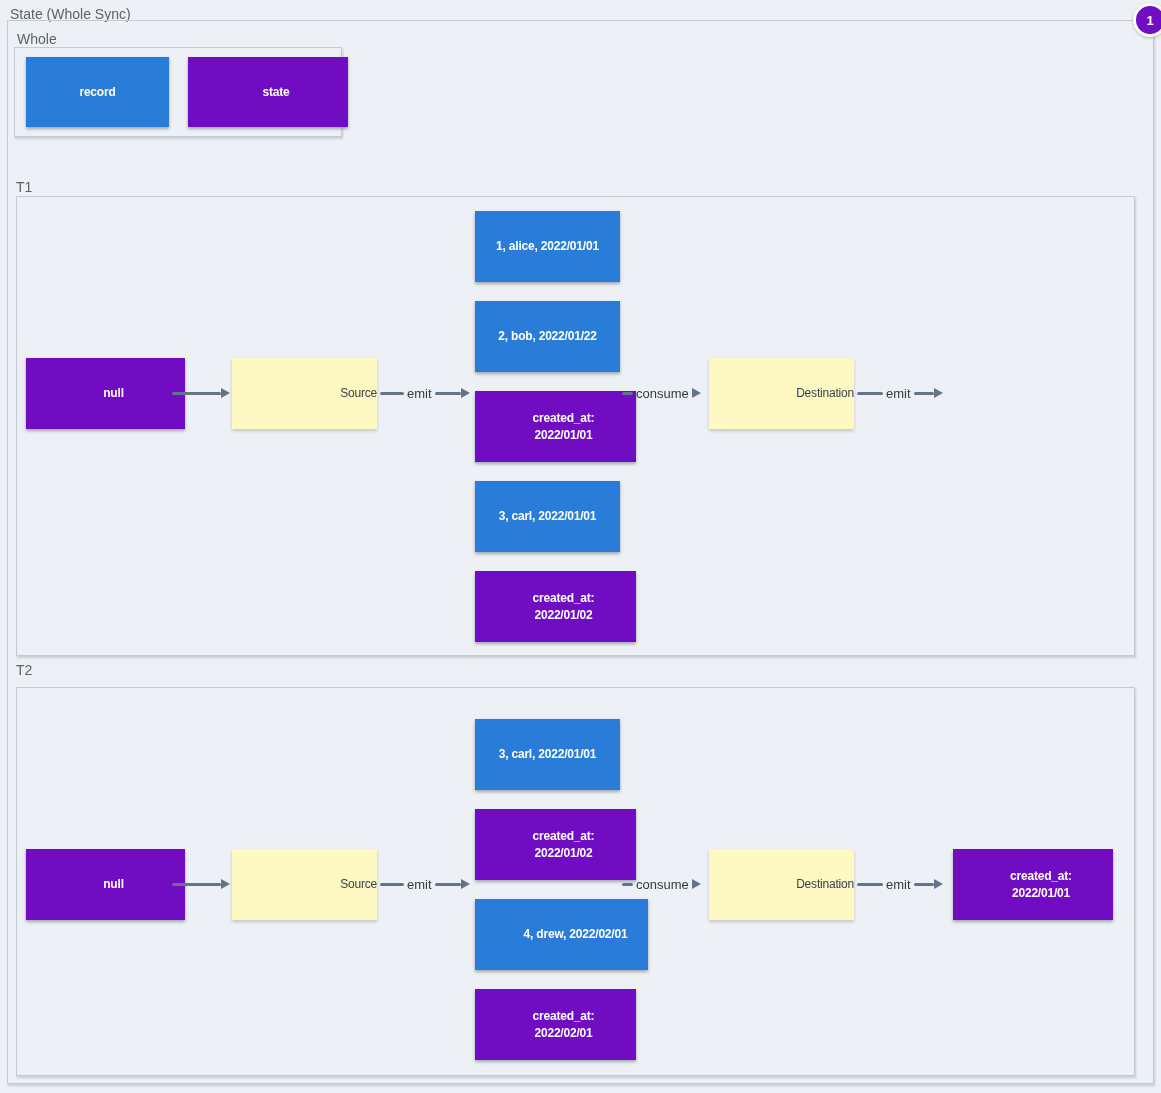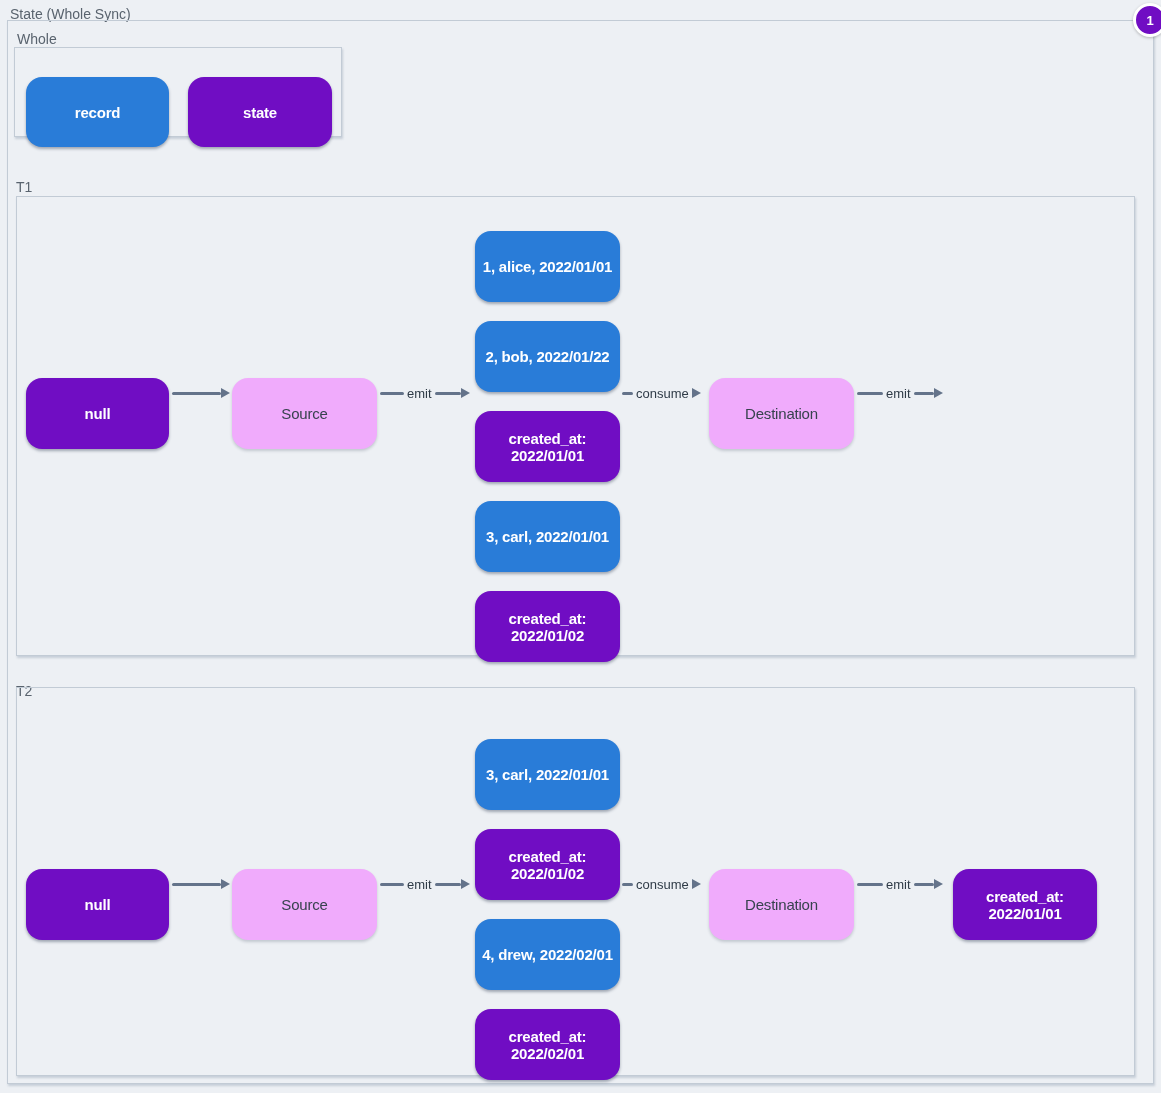--- a/index.html
+++ b/index.html
@@ -10,28 +10,28 @@
   }
   .panel {
     position:absolute; border:1px solid #c2cbd5;
     box-shadow:1px 2px 2px rgba(154,166,184,.45);
     background:transparent;
   }
   .plabel {
     position:absolute; font-size:14px; color:#59636e; white-space:nowrap;
   }
   .node {
-    position:absolute; width:145px; height:71px; border-radius:16px;
+    position:absolute; width:145px; height:71px; border-radius:0;
     display:flex; flex-direction:column; align-items:center; justify-content:center;
-    text-align:center; font-size:15px; letter-spacing:-0.2px;margin-top:20px;
+    text-align:center; font-size:12px; letter-spacing:-0.2px;
   }
   .node .line { line-height:17px; white-space:nowrap; }
   .node.record { background:#297cd8; color:#ffffff; font-weight:700; box-shadow:0 2px 3px rgba(46,58,80,.40); }
-  .node.state  { background:#700dc3; color:#ffffff; font-weight:700; box-shadow:0 2px 3px rgba(46,58,80,.40); }
-  .node.plain  { background:#f0abfc; color:#37424e; font-weight:500; box-shadow:0 2px 3px rgba(46,58,80,.22); }
+  .node.state  { background:#700dc3; color:#ffffff; font-weight:700; box-shadow:0 2px 3px rgba(46,58,80,.40);padding-left:16px; }
+  .node.plain  { background:#fef9c3; color:#37424e; font-weight:500; box-shadow:0 2px 3px rgba(46,58,80,.22);align-items:flex-end; }
   .connector {
     position:absolute; height:18px; display:flex; align-items:center;
     color:#2f3b47; font-size:13px; font-weight:500;
   }
   .seg { height:3px; background:#64738a; border-radius:1.5px; flex:none; }
   .ahead {
     width:0; height:0; flex:none;
     border-top:5px solid transparent; border-bottom:5px solid transparent;
     border-left:9px solid #64738a;
   }
@@ -116,21 +116,21 @@
 
     <div class="connector" style="left:857px;top:384px;">
       <span class="seg" style="width:26px"></span>
       <span class="clabel">emit</span>
       <span class="seg" style="width:20px"></span>
       <span class="ahead"></span>
     </div>
   </div>
 
   <div>
-    <div class="plabel" style="left:16px;top:683px;">T2</div>
+    <div class="plabel" style="left:16px;top:662px;">T2</div>
     <div class="panel" style="left:16px;top:687px;width:1117px;height:387px;"></div>
 
     <div class="node state" style="left:26px;top:849px;width:143px;">
       <span class="line">null</span>
     </div>
 
     <div class="connector" style="left:172px;top:875px;">
       <span class="seg" style="width:49px"></span>
       <span class="ahead"></span>
     </div>
@@ -146,21 +146,21 @@
       <span class="ahead"></span>
     </div>
 
     <div class="node record" style="left:475px;top:719px;">
       <span class="line">3, carl, 2022/01/01</span>
     </div>
     <div class="node state" style="left:475px;top:809px;">
       <span class="line">created_at:</span>
       <span class="line">2022/01/02</span>
     </div>
-    <div class="node record" style="left:475px;top:899px;">
+    <div class="node record" style="left:475px;top:899px;padding-left:28px;">
       <span class="line">4, drew, 2022/02/01</span>
     </div>
     <div class="node state" style="left:475px;top:989px;">
       <span class="line">created_at:</span>
       <span class="line">2022/02/01</span>
     </div>
 
     <div class="connector" style="left:622px;top:875px;">
       <span class="seg" style="width:11px"></span>
       <span class="clabel">consume</span>

